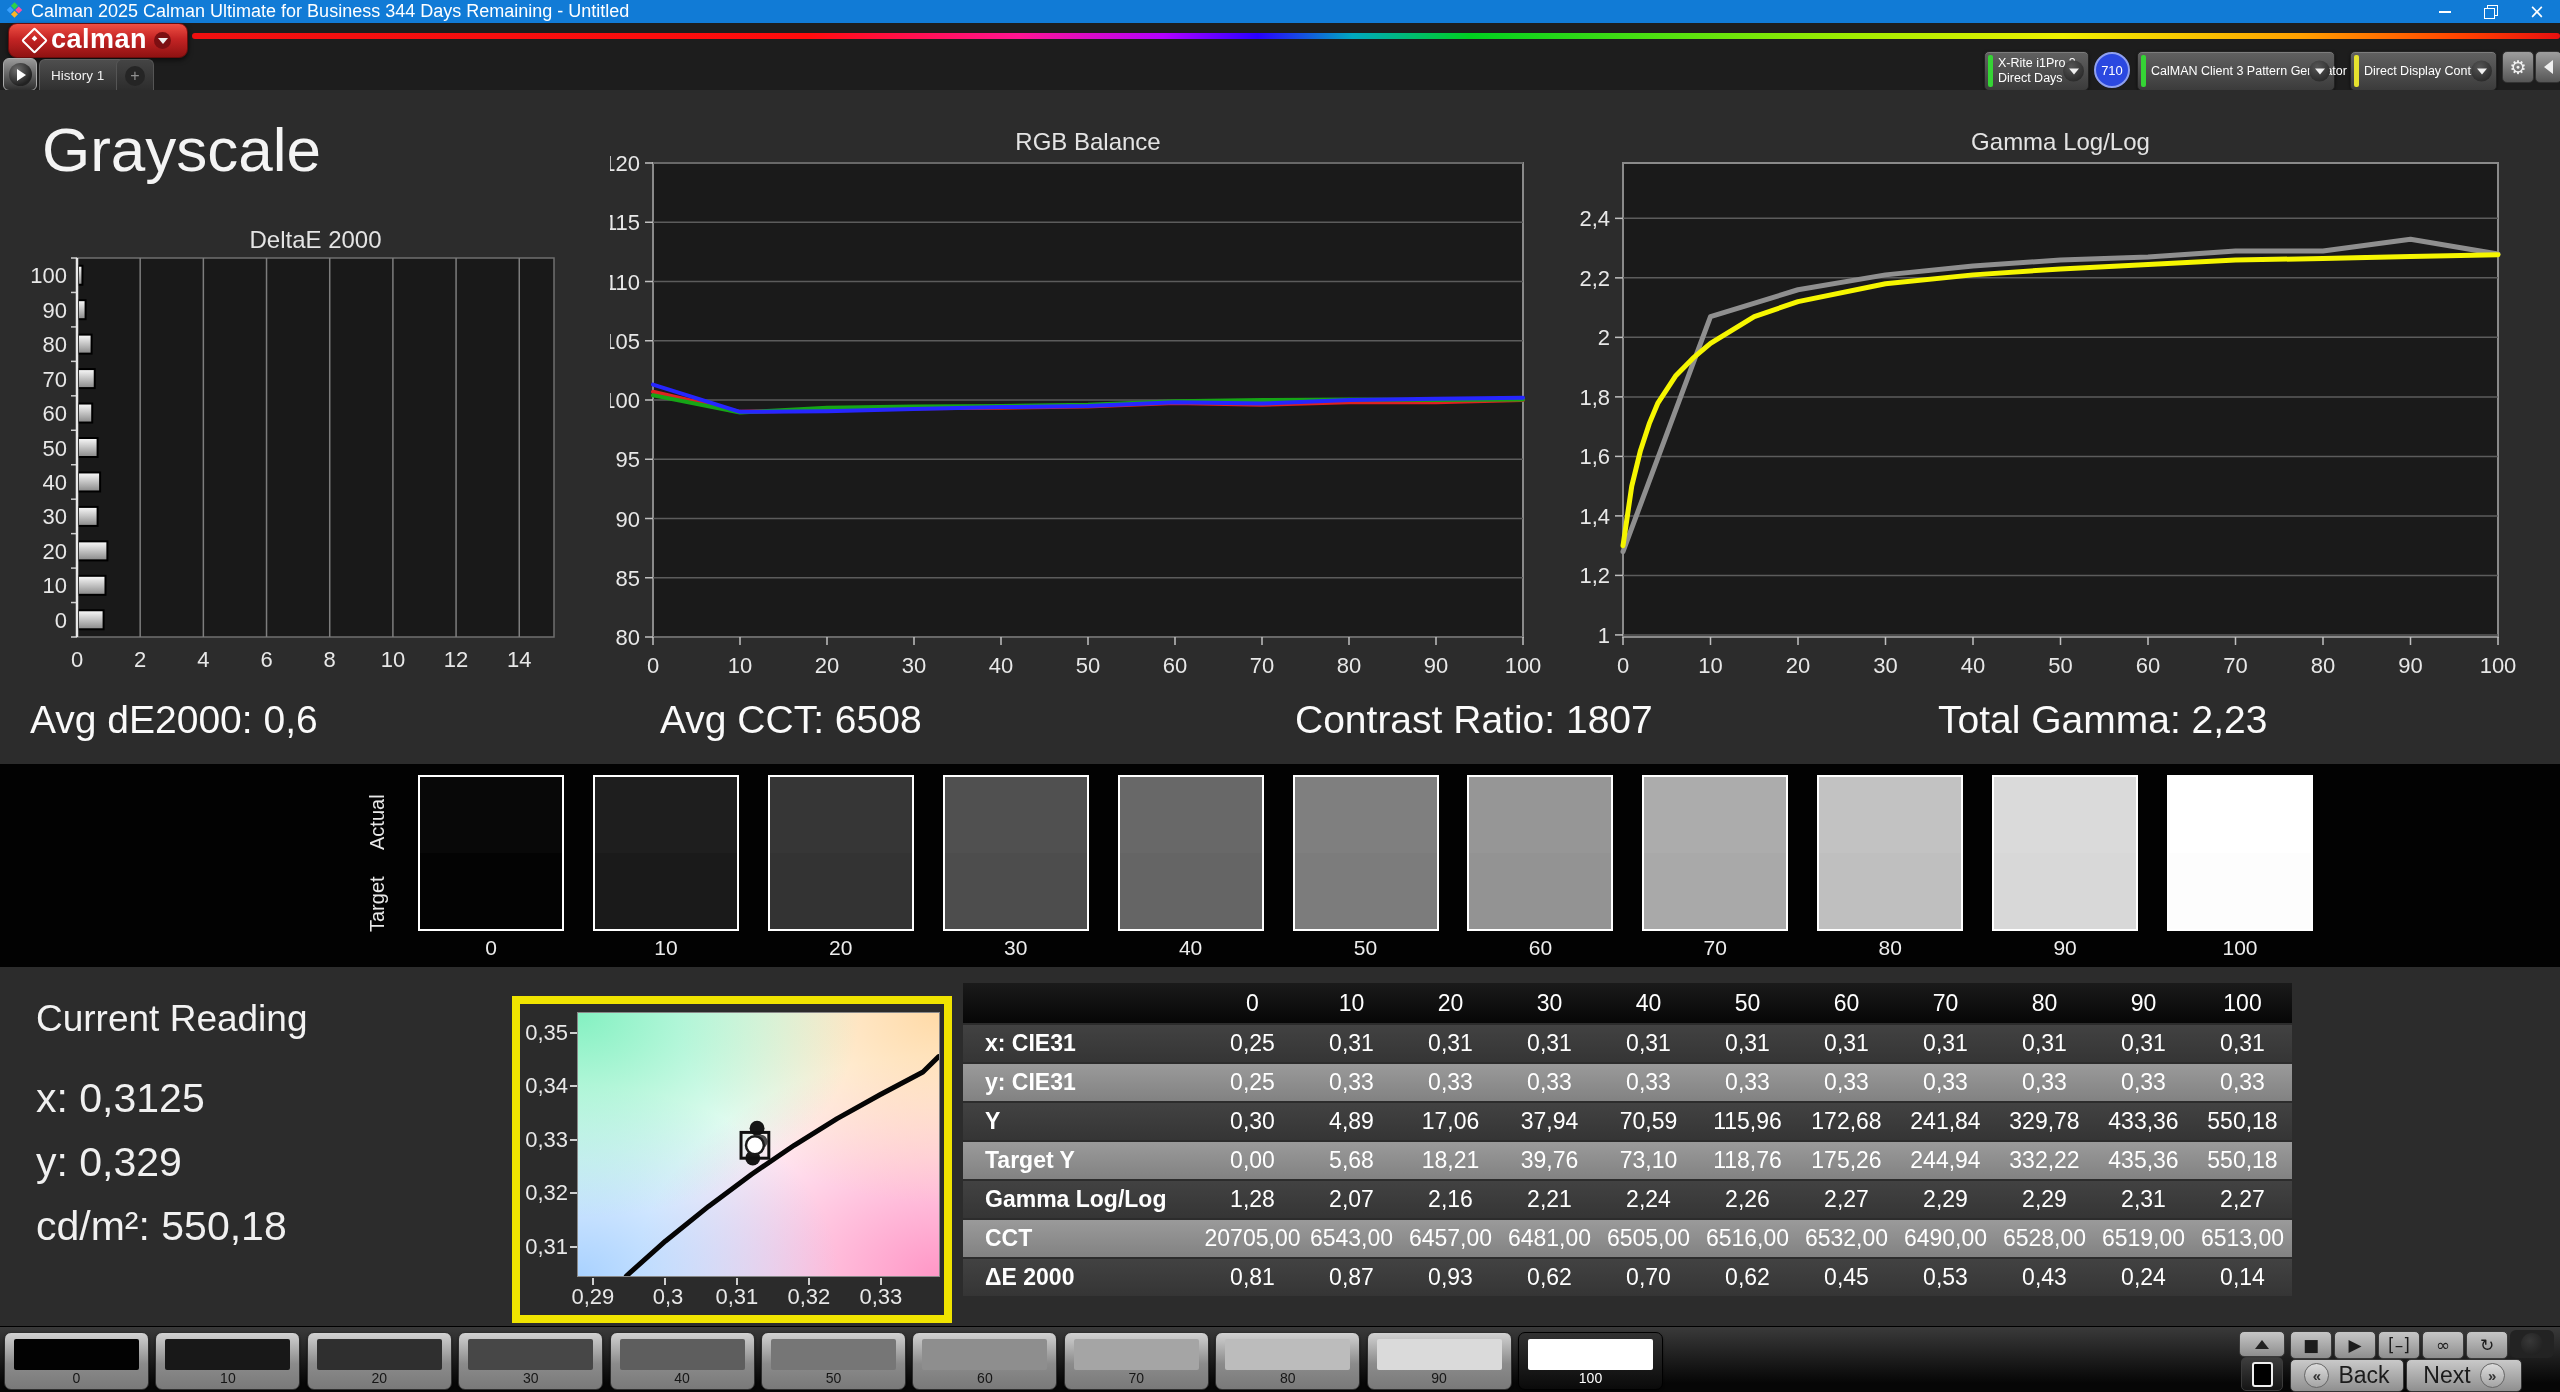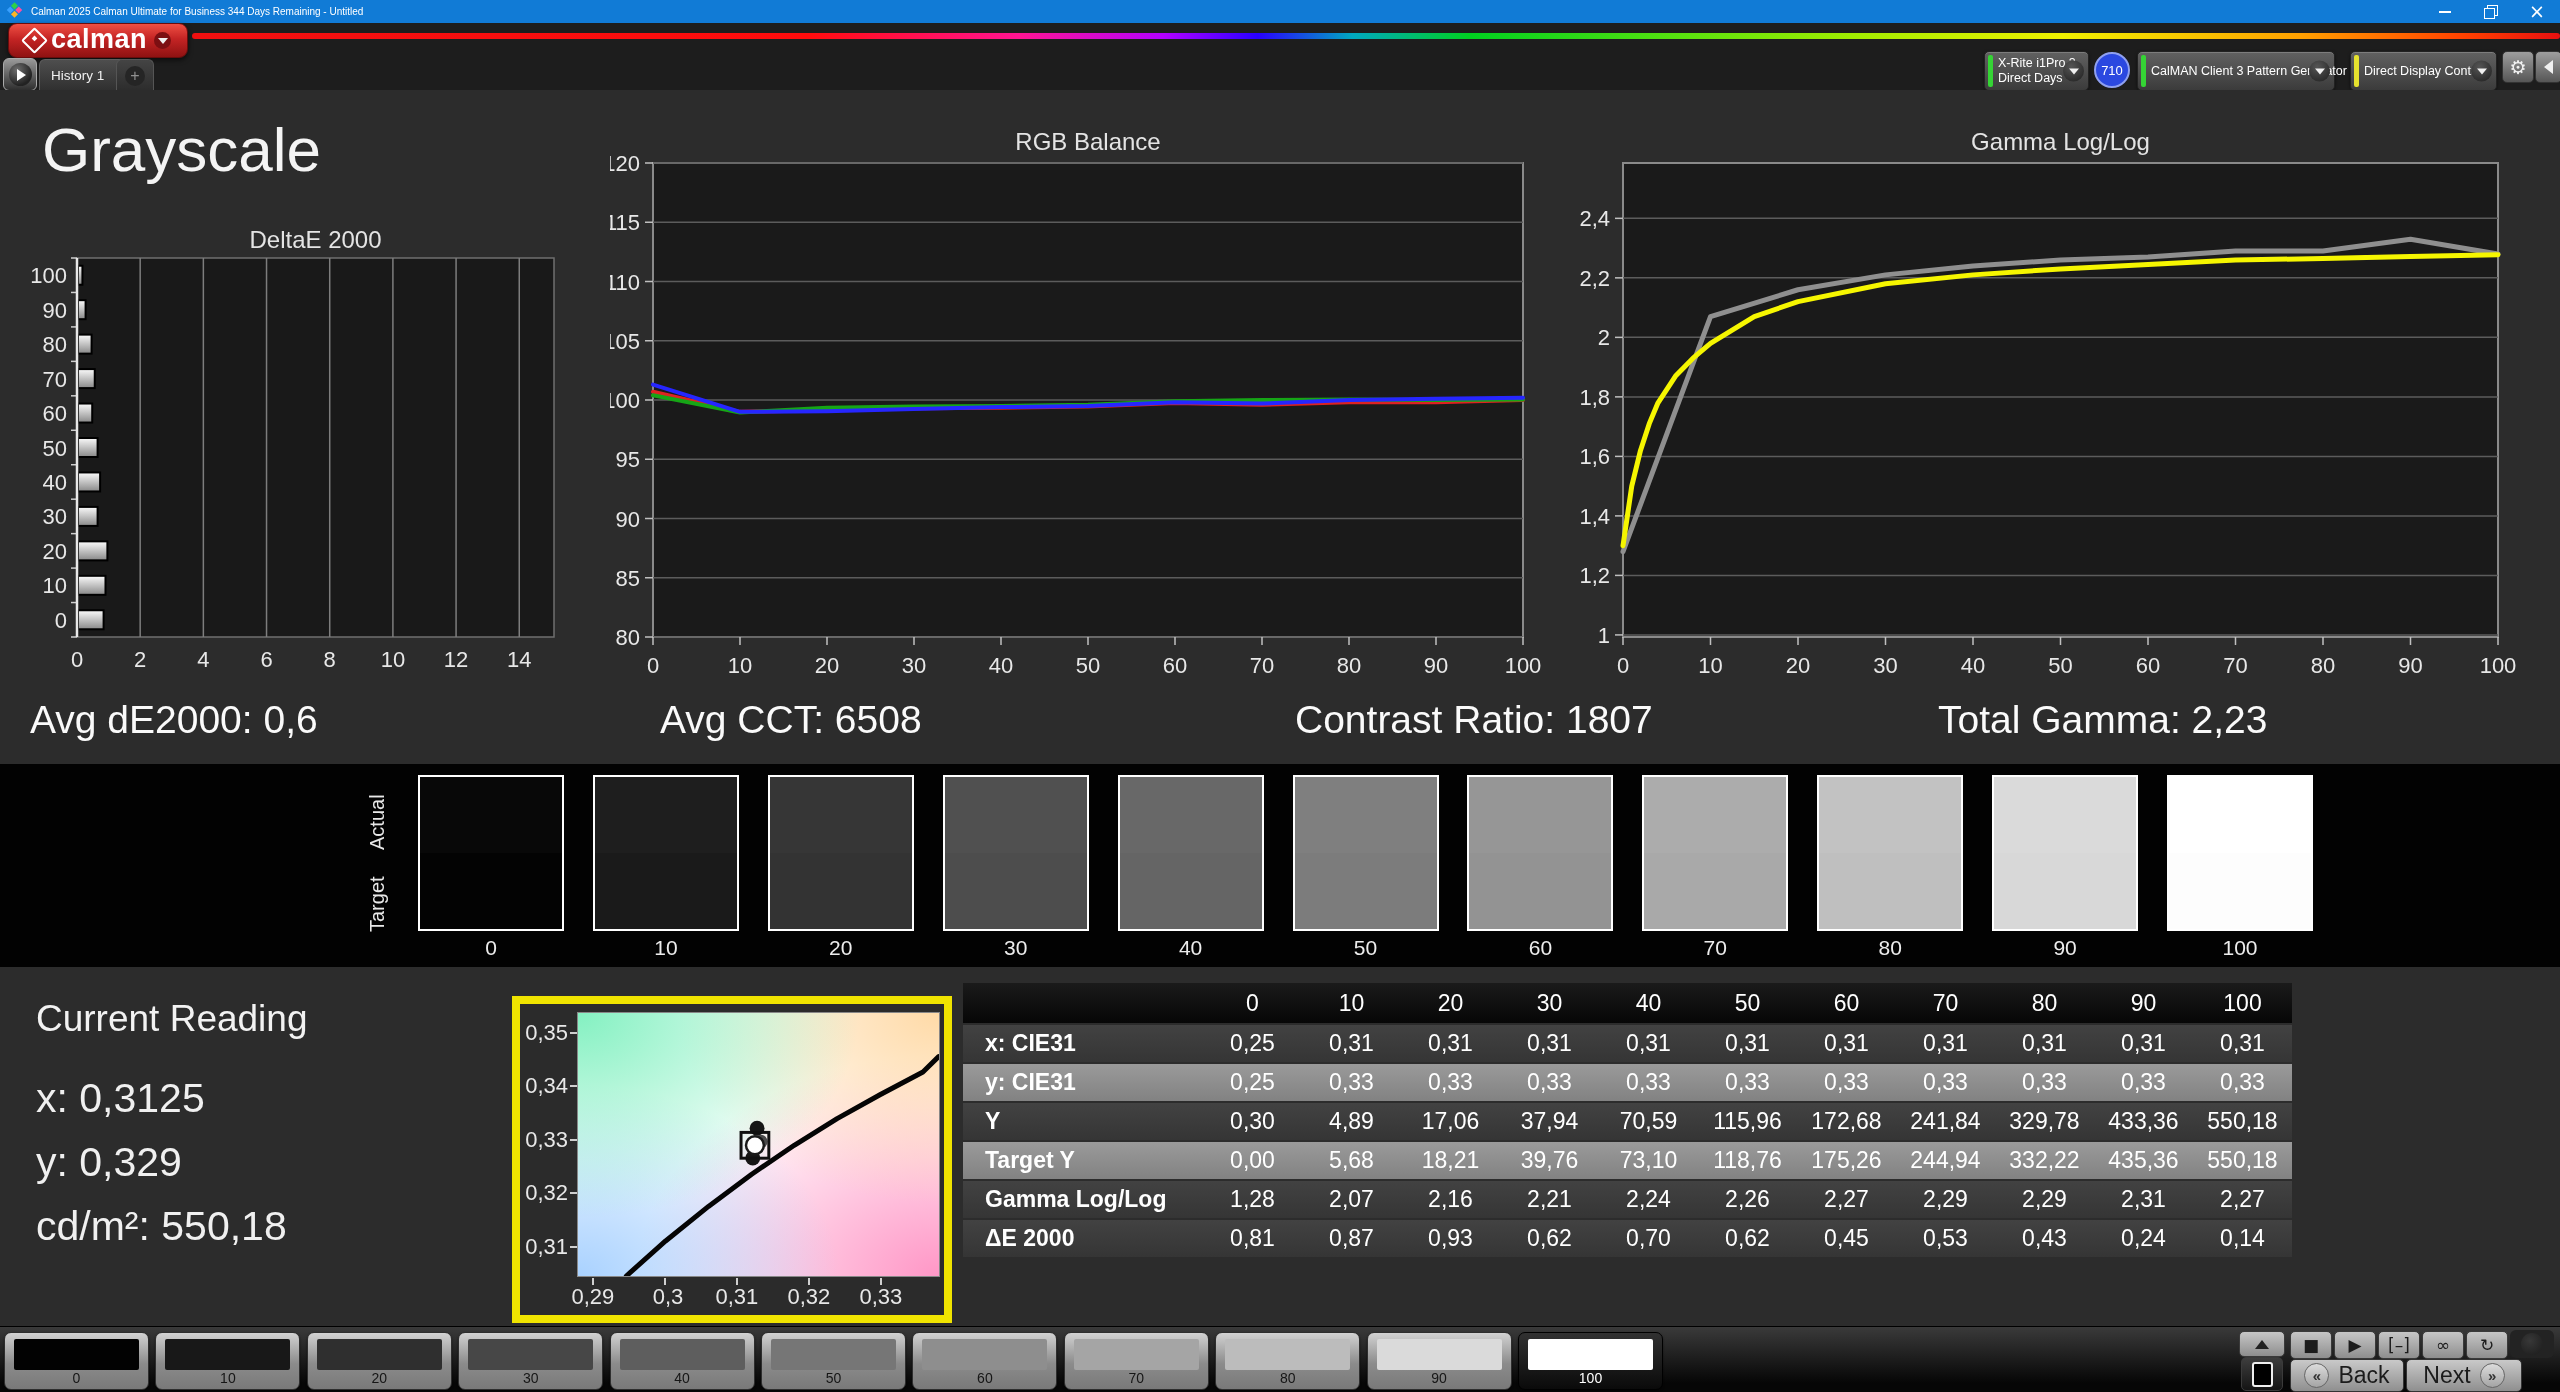--- a/index.html
+++ b/index.html
@@ -3,21 +3,21 @@
 <meta charset="utf-8">
 <style>
   html,body{margin:0;padding:0;background:#101010;}
   #app{position:relative;width:2560px;height:1392px;background:#2c2c2c;overflow:hidden;
        font-family:"Liberation Sans","DejaVu Sans",sans-serif;color:#eee;}
 
   
   .titlebar{position:absolute;top:0;left:0;right:0;height:23px;background:#117bd6;display:flex;align-items:center;}
   .tb-logo{width:13px;height:13px;margin-left:8px;transform:rotate(45deg);display:grid;grid-template-columns:5px 5px;grid-template-rows:5px 5px;gap:1px;}
   .tb-logo i{display:block;}
-  .tb-title{margin-left:10px;font-size:10px;color:#fff;white-space:nowrap;}
+  .tb-title{margin-left:10px;font-size:18px;color:#fff;white-space:nowrap;}
   .win-btns{position:absolute;right:0;top:0;height:23px;display:flex;}
   .win-btn{width:46px;height:23px;display:flex;align-items:center;justify-content:center;}
   .ic-min{width:12px;height:2px;background:#fff;}
   .ic-restore{position:relative;width:14px;height:14px;}
   .ic-restore .sq1{position:absolute;right:0;top:0;width:9px;height:9px;border:1.5px solid #fff;}
   .ic-restore .sq2{position:absolute;left:0;bottom:0;width:9px;height:9px;border:1.5px solid #fff;background:#117bd6;}
   .ic-close{font-size:19px;color:#fff;line-height:1;font-family:"DejaVu Sans",sans-serif;}
 
   
   .topbar{position:absolute;top:23px;left:0;right:0;height:67px;background:#1d1d1d;}
@@ -577,20 +577,34 @@
           <div class="t-cell">2,16</div>
           <div class="t-cell">2,21</div>
           <div class="t-cell">2,24</div>
           <div class="t-cell">2,26</div>
           <div class="t-cell">2,27</div>
           <div class="t-cell">2,29</div>
           <div class="t-cell">2,29</div>
           <div class="t-cell">2,31</div>
           <div class="t-cell">2,27</div>
         </div>
+        <div class="t-row t-light">
+          <div class="t-cell t-label">CCT</div>
+          <div class="t-cell">20705,00</div>
+          <div class="t-cell">6543,00</div>
+          <div class="t-cell">6457,00</div>
+          <div class="t-cell">6481,00</div>
+          <div class="t-cell">6505,00</div>
+          <div class="t-cell">6516,00</div>
+          <div class="t-cell">6532,00</div>
+          <div class="t-cell">6490,00</div>
+          <div class="t-cell">6528,00</div>
+          <div class="t-cell">6519,00</div>
+          <div class="t-cell">6513,00</div>
+        </div>
         <div class="t-row t-dark">
           <div class="t-cell t-label">ΔE 2000</div>
           <div class="t-cell">0,81</div>
           <div class="t-cell">0,87</div>
           <div class="t-cell">0,93</div>
           <div class="t-cell">0,62</div>
           <div class="t-cell">0,70</div>
           <div class="t-cell">0,62</div>
           <div class="t-cell">0,45</div>
           <div class="t-cell">0,53</div>

